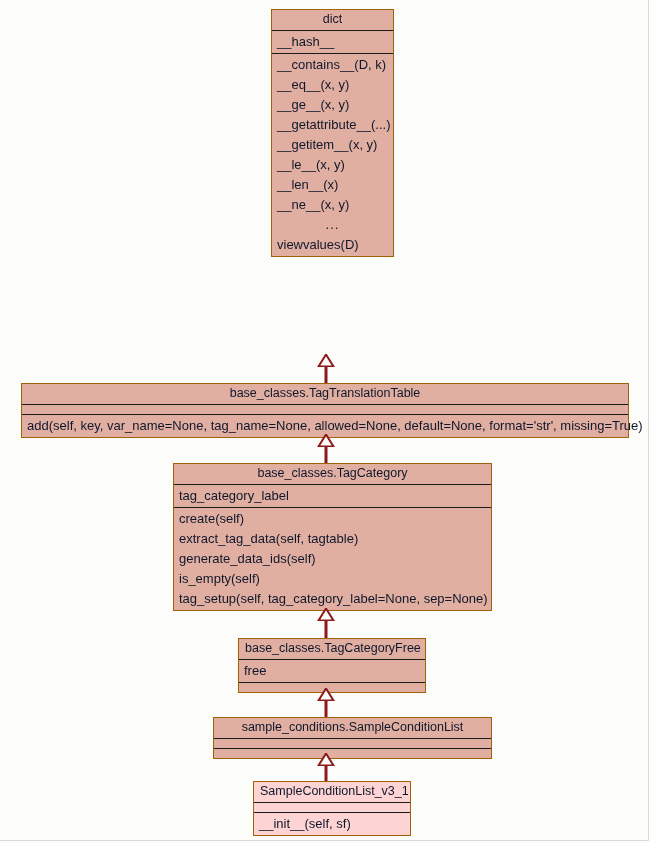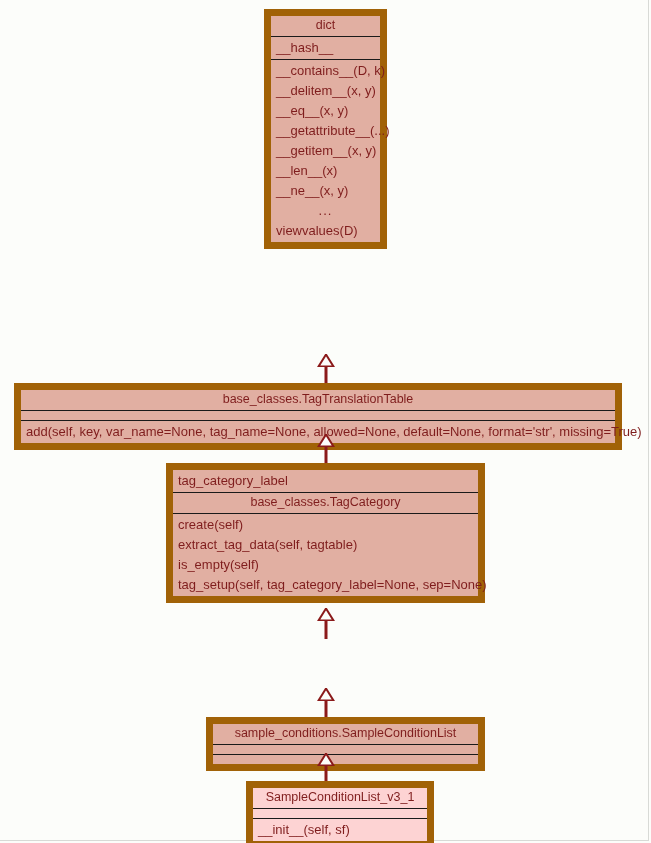--- a/index.html
+++ b/index.html
@@ -28,25 +28,26 @@
     position: absolute;
     left: 0; top: 0;
     width: 651px;
     height: 843px;
   }
 
   
   .uml-class {
     position: absolute;
     box-sizing: border-box;
-    border: 7px solid #a16207;
+    border: 1px solid #a16207;
     background: #e1afa2;
     font-size: 12.5px;
     line-height: 1;
-    color: #7f1d1d;
+    color: #0f172a;
+    margin-left: 7px;
   }
   .uml-class.light {
     background: #fdd3d3;
   }
   .compartment {
     box-sizing: border-box;
     border-bottom: 1px solid #1a1a1a;
   }
   .compartment:last-child {
     border-bottom: none;
@@ -96,24 +97,25 @@
 
   <div class="uml-class" style="left:264px; top:9px; width:123px;">
     <div class="compartment">
       <div class="c-title">dict</div>
     </div>
     <div class="compartment c-rows">
       <div class="c-row">__hash__</div>
     </div>
     <div class="compartment c-rows">
       <div class="c-row">__contains__(D, k)</div>
-      <div class="c-row">__delitem__(x, y)</div>
       <div class="c-row">__eq__(x, y)</div>
+      <div class="c-row">__ge__(x, y)</div>
       <div class="c-row">__getattribute__(...)</div>
       <div class="c-row">__getitem__(x, y)</div>
+      <div class="c-row">__le__(x, y)</div>
       <div class="c-row">__len__(x)</div>
       <div class="c-row">__ne__(x, y)</div>
       <div class="c-row center">...</div>
       <div class="c-row">viewvalues(D)</div>
     </div>
   </div>
 
   <div class="gen" style="left:317px; top:354px; width:18px; height:29px;">
     <div class="stem" style="height:18px; top:11px;"></div>
     <svg width="18" height="13" style="position:absolute; top:0; left:0;">
@@ -134,41 +136,53 @@
   </div>
 
   <div class="gen" style="left:317px; top:434px; width:18px; height:29px;">
     <div class="stem" style="height:18px; top:11px;"></div>
     <svg width="18" height="13" style="position:absolute; top:0; left:0;">
       <polygon points="9,0.5 16.5,12.5 1.5,12.5" fill="#fcfdfa" stroke="#8b1a1a" stroke-width="2"></polygon>
     </svg>
   </div>
 
   <div class="uml-class" style="left:166px; top:463px; width:319px;">
+    <div class="compartment">
+      <div class="c-title">base_classes.TagCategory</div>
+    </div>
     <div class="compartment c-rows">
       <div class="c-row">tag_category_label</div>
-    </div>
-    <div class="compartment">
-      <div class="c-title">base_classes.TagCategory</div>
     </div>
     <div class="compartment c-rows">
       <div class="c-row">create(self)</div>
       <div class="c-row">extract_tag_data(self, tagtable)</div>
+      <div class="c-row">generate_data_ids(self)</div>
       <div class="c-row">is_empty(self)</div>
       <div class="c-row">tag_setup(self, tag_category_label=None, sep=None)</div>
     </div>
   </div>
 
   <div class="gen" style="left:317px; top:608px; width:18px; height:31px;">
     <div class="stem" style="height:20px; top:11px;"></div>
     <svg width="18" height="13" style="position:absolute; top:0; left:0;">
       <polygon points="9,0.5 16.5,12.5 1.5,12.5" fill="#fcfdfa" stroke="#8b1a1a" stroke-width="2"></polygon>
     </svg>
   </div>
 
+  <div class="uml-class" style="left:231px; top:638px; width:188px;">
+    <div class="compartment">
+      <div class="c-title">base_classes.TagCategoryFree</div>
+    </div>
+    <div class="compartment c-rows">
+      <div class="c-row">free</div>
+    </div>
+    <div class="compartment">
+      <div class="c-empty"></div>
+    </div>
+  </div>
 
   <div class="gen" style="left:317px; top:688px; width:18px; height:29px;">
     <div class="stem" style="height:18px; top:11px;"></div>
     <svg width="18" height="13" style="position:absolute; top:0; left:0;">
       <polygon points="9,0.5 16.5,12.5 1.5,12.5" fill="#fcfdfa" stroke="#8b1a1a" stroke-width="2"></polygon>
     </svg>
   </div>
 
   <div class="uml-class" style="left:206px; top:717px; width:279px;">
     <div class="compartment">
@@ -182,21 +196,21 @@
     </div>
   </div>
 
   <div class="gen" style="left:317px; top:753px; width:18px; height:29px;">
     <div class="stem" style="height:18px; top:11px;"></div>
     <svg width="18" height="13" style="position:absolute; top:0; left:0;">
       <polygon points="9,0.5 16.5,12.5 1.5,12.5" fill="#fcfdfa" stroke="#8b1a1a" stroke-width="2"></polygon>
     </svg>
   </div>
 
-  <div class="uml-class light" style="left:246px; top:781px; width:188px;">
+  <div class="uml-class light" style="left:246px; top:781px; width:158px;">
     <div class="compartment">
       <div class="c-title">SampleConditionList_v3_1</div>
     </div>
     <div class="compartment">
       <div class="c-empty"></div>
     </div>
     <div class="compartment c-rows">
       <div class="c-row">__init__(self, sf)</div>
     </div>
   </div>

